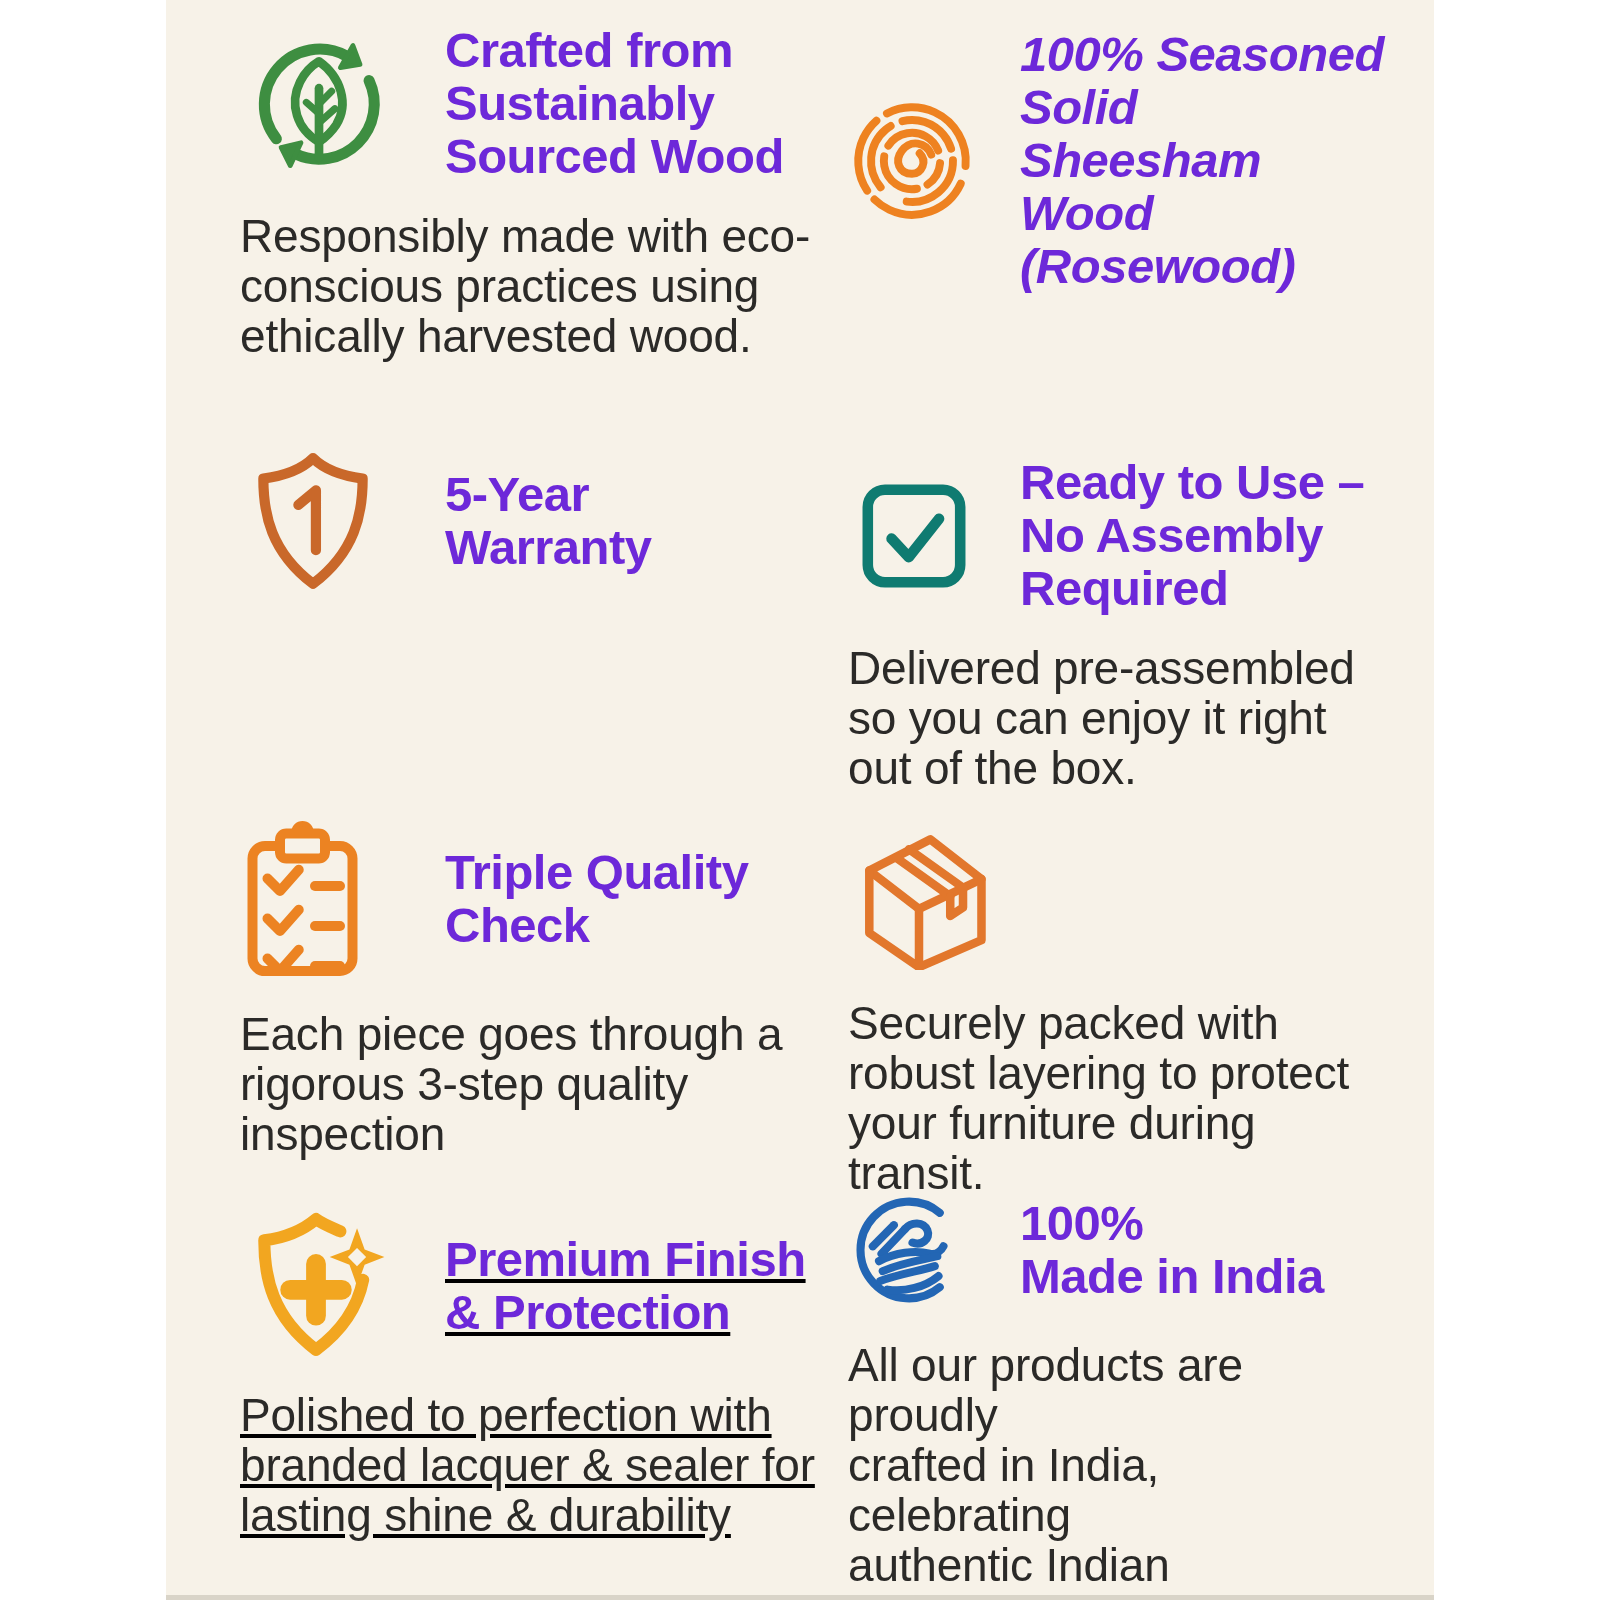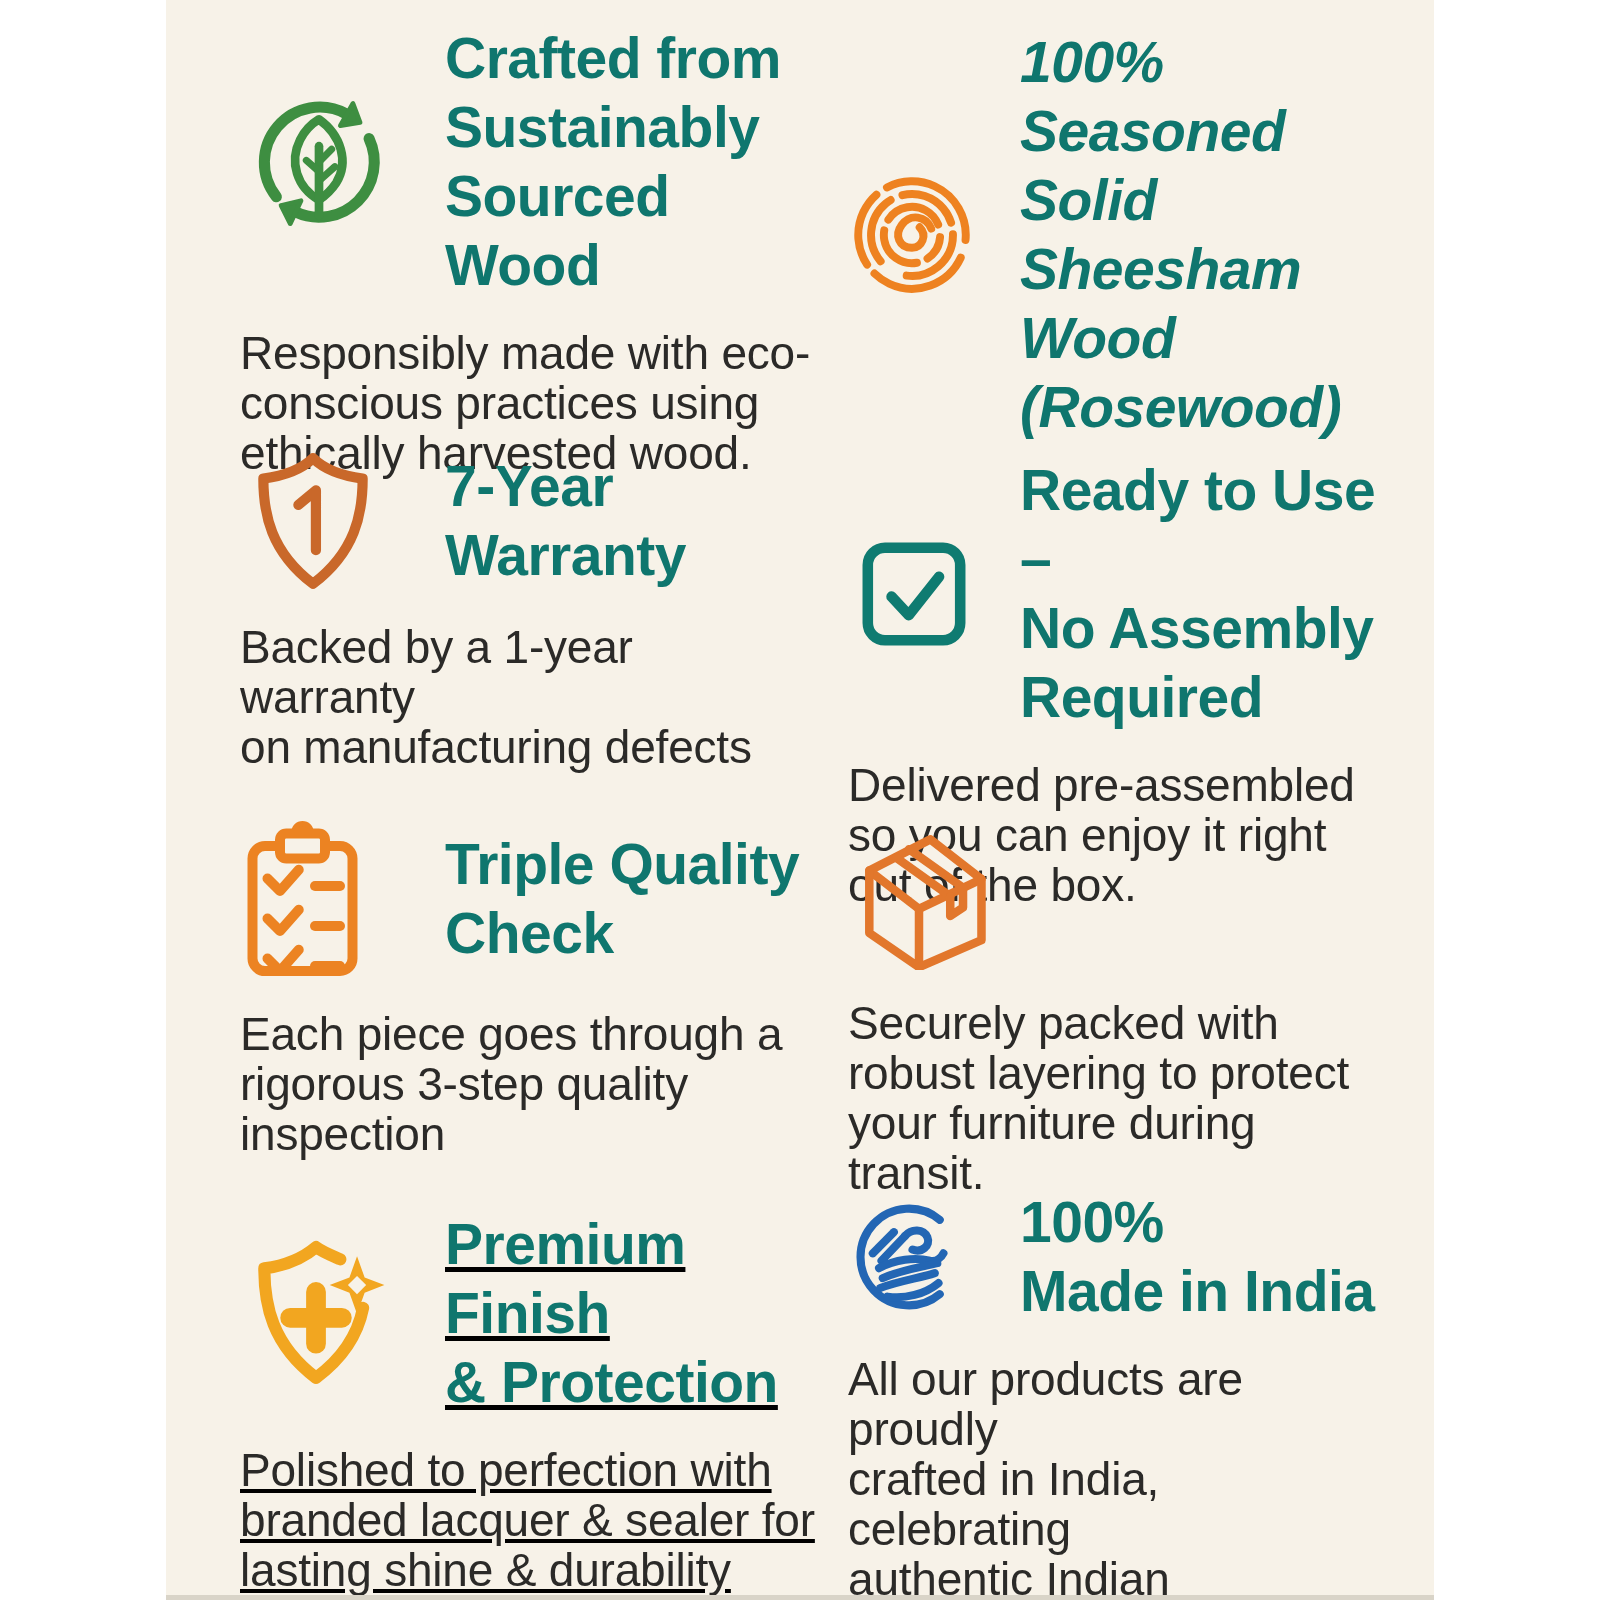--- a/index.html
+++ b/index.html
@@ -19,22 +19,22 @@
   }
   .feature{position:absolute;}
   .feature.col-left{left:240px;width:580px;}
   .feature.col-right{left:848px;width:540px;}
   .feature-header{display:flex;align-items:center;}
   .icon-wrap{flex:0 0 auto;display:flex;align-items:center;}
   .col-left .icon-wrap{width:205px;}
   .col-right .icon-wrap{width:172px;}
   .icon-wrap svg{display:block;}
   .title{
-    margin:0;font-weight:700;font-size:57px;line-height:69px;
-    letter-spacing:-0.5px;color:#0f766e;white-space:pre-line;
+    margin:0;font-weight:700;font-size:49px;line-height:53px;
+    letter-spacing:-0.5px;color:#6d28d9;white-space:pre-line;
   }
   .body{
     margin:28px 0 0 0;font-size:46px;line-height:50px;
     color:#2B2A28;white-space:pre-line;letter-spacing:-0.2px;
   }
   .hole{fill:#F7F2E8;}
   .mask{fill:#F7F2E8;}
   
   .f1{top:24px;}  .f2{top:28px;font-style:italic;}
   .f3{top:448px;} .f4{top:456px;}
@@ -85,25 +85,23 @@
 </div>
 
 <div class="feature col-left f3">
   <div class="feature-header">
     <span class="icon-wrap" style="color: rgb(201, 104, 42);">
       <svg width="146" height="146" viewBox="0 0 100 100" fill="none" stroke="currentColor" stroke-width="7" stroke-linecap="round" stroke-linejoin="round">
         <path d="M50,7 C57,14 69,19 84,21 C84,45 79,71 50,93 C21,71 16,45 16,21 C31,19 43,14 50,7 Z"></path>
         <path d="M40,39 L52,29 L52,70"></path>
       </svg>
     </span>
-    <h3 class="title">7-Year
+    <h3 class="title">5-Year
 Warranty</h3>
   </div>
-  <p class="body">Backed by a 1-year warranty
-on manufacturing defects</p>
 </div>
 
 <div class="feature col-right f4">
   <div class="feature-header">
     <span class="icon-wrap" style="color: rgb(15, 123, 113);">
       <svg width="132" height="132" viewBox="0 0 100 100" fill="none" stroke="currentColor" stroke-width="8" stroke-linecap="round" stroke-linejoin="round">
         <rect x="15" y="15" width="70" height="70" rx="13"></rect>
         <path d="M33,52 L46,66 L69,37"></path>
       </svg>
     </span>

